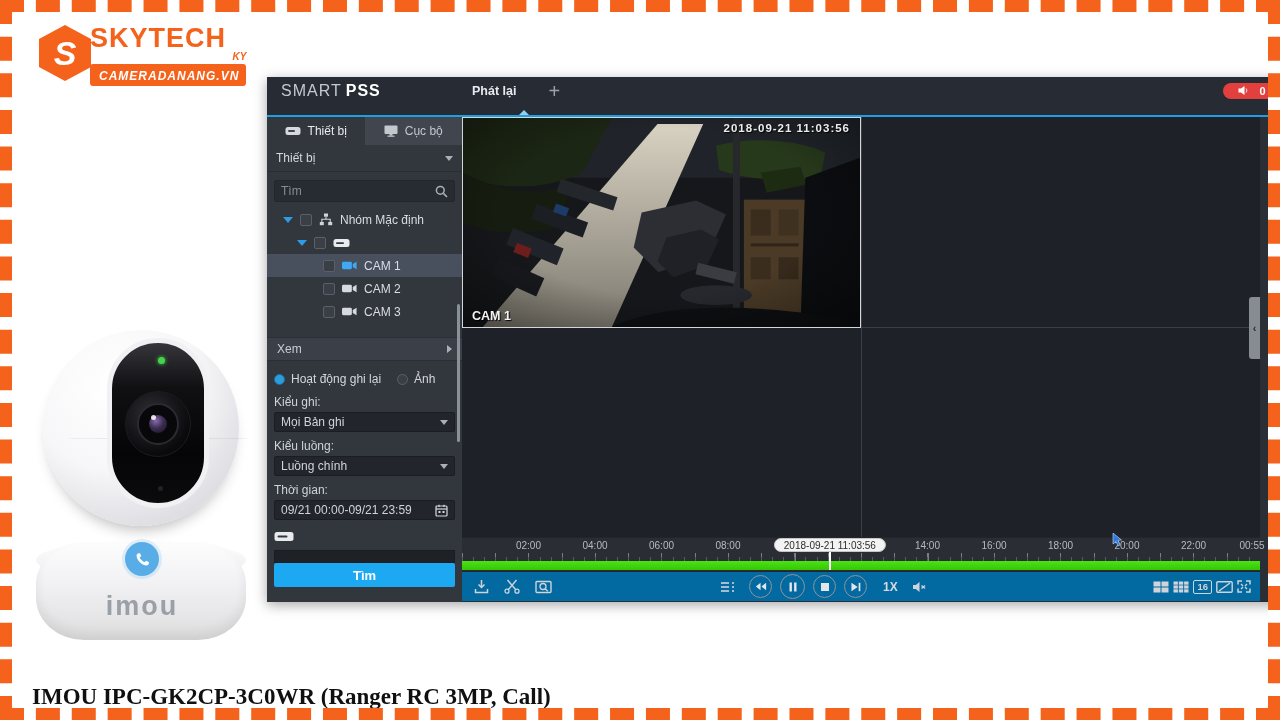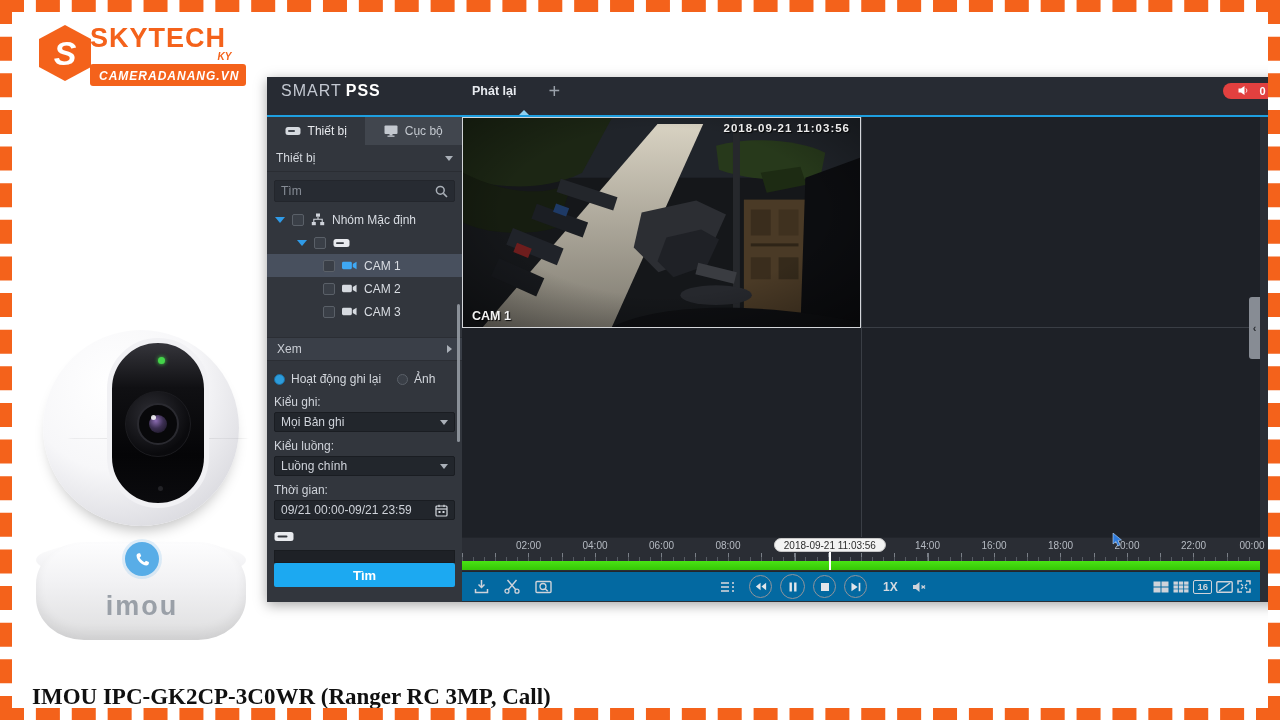--- a/index.html
+++ b/index.html
@@ -7,21 +7,21 @@
   .page {
     position:relative; width:1280px; height:720px; background:#fff;
     border:12px dashed #F4621B; overflow:hidden;
   }
 
   
   .logo { position:absolute; left:22px; top:10px; width:200px; height:62px; display:flex; }
   .logo-hex { position:relative; width:62px; height:62px; flex:0 0 62px; }
   .logo-right { display:flex; flex-direction:column; margin-left:-6px; padding-top:2px; }
   .logo-brand { color:#F4621B; font-weight:bold; font-size:27px; letter-spacing:1px; line-height:28px; }
-  .logo-ky { color:#F4621B; font-weight:bold; font-style:italic; font-size:10px; text-align:right; line-height:9px; margin-right:15px; }
+  .logo-ky { color:#F4621B; font-weight:bold; font-style:italic; font-size:10px; text-align:right; line-height:9px; margin-right:0; }
   .logo-banner { margin-top:3px; background:#F4621B; border-radius:3px; padding:2px 7px 2px 9px; align-self:flex-start; }
   .logo-banner span { color:#fff; font-weight:bold; font-style:italic; font-size:12px; letter-spacing:1px; }
 
   
   .product { position:absolute; left:14px; top:318px; width:232px; height:312px; }
   .cam-base { position:absolute; left:10px; bottom:2px; width:210px; height:98px;
     background:linear-gradient(180deg,#fdfdfe 0%,#f2f2f4 40%,#dededf 100%);
     border-radius:48px/42px; box-shadow:inset 0 -7px 12px rgba(0,0,0,.07); }
   .cam-base-lip { position:absolute; left:10px; bottom:62px; width:210px; height:40px;
     background:linear-gradient(180deg,#ffffff,#ebebee); border-radius:50%; }
@@ -79,21 +79,21 @@
   .side-tab.active { background:#32363D; color:#e8eaee; }
   .side-tab.inactive { background:#41464E; color:#c3c8cf; }
   .dd-row { height:27px; flex:0 0 27px; display:flex; align-items:center; justify-content:space-between;
     padding:0 9px; border-bottom:1px solid #2a2d33; color:#d4d8de; }
   .chev-down { width:0; height:0; border-left:4px solid transparent; border-right:4px solid transparent; border-top:5px solid #aab0b8; }
   .search-box { margin:8px 7px 6px 7px; height:22px; background:#272B32; border:1px solid #23262c; border-radius:2px;
     display:flex; align-items:center; justify-content:space-between; padding:0 6px; }
   .search-ph { color:#878d96; font-size:12px; }
   .tree { position:relative; }
   .tree-row { height:23px; display:flex; align-items:center; gap:7px; color:#d9dde3; font-size:12px; }
-  .row-group { padding-left:8px; }
+  .row-group { padding-left:16px; }
   .row-device { padding-left:30px; }
   .cam-row { padding-left:56px; }
   .cam-row.selected { background:#48505E; }
   .checkbox { width:12px; height:12px; background:#3A3F47; border:1px solid #5a6068; border-radius:2px; flex:0 0 12px; }
   .tri-down { width:0; height:0; border-left:5px solid transparent; border-right:5px solid transparent; border-top:6px solid #2F9BE8; }
   .side-scrollbar { position:absolute; right:2px; top:96px; width:3px; height:138px; background:#9aa0a8; border-radius:2px; opacity:.85; }
   .section-hdr { margin-top:14px; height:24px; flex:0 0 24px; background:#3A3F48; border-top:1px solid #2b2e34; border-bottom:1px solid #2b2e34;
     display:flex; align-items:center; justify-content:space-between; padding:0 10px; color:#c9cdd4; }
   .tri-right { width:0; height:0; border-top:4px solid transparent; border-bottom:4px solid transparent; border-left:5px solid #aab0b8; }
   .filters { padding:9px 7px 0 7px; display:flex; flex-direction:column; }
@@ -434,21 +434,21 @@
           <div id="tl-labels">
               <span class="tl-label" style="left: 8.33%;">02:00</span>
               <span class="tl-label" style="left: 16.67%;">04:00</span>
               <span class="tl-label" style="left: 25%;">06:00</span>
               <span class="tl-label" style="left: 33.33%;">08:00</span>
               <span class="tl-label" style="left: 58.33%;">14:00</span>
               <span class="tl-label" style="left: 66.67%;">16:00</span>
               <span class="tl-label" style="left: 75%;">18:00</span>
               <span class="tl-label" style="left: 83.33%;">20:00</span>
               <span class="tl-label" style="left: 91.67%;">22:00</span>
-              <span class="tl-label" style="left: 99%;">00:00</span>
+              <span class="tl-label" style="left: 99%;">00:55</span>
             </div>
           <div class="tl-ticks-h"></div>
           <div class="tl-ticks-q"></div>
           <div class="tl-track"></div>
           <div class="tl-playhead" style="left: 46.1%;"></div>
           <div class="tl-tooltip" style="left: 46.1%;">2018-09-21 11:03:56</div>
         </div>
 
         <div class="toolbar">
           <div class="tb-left">

